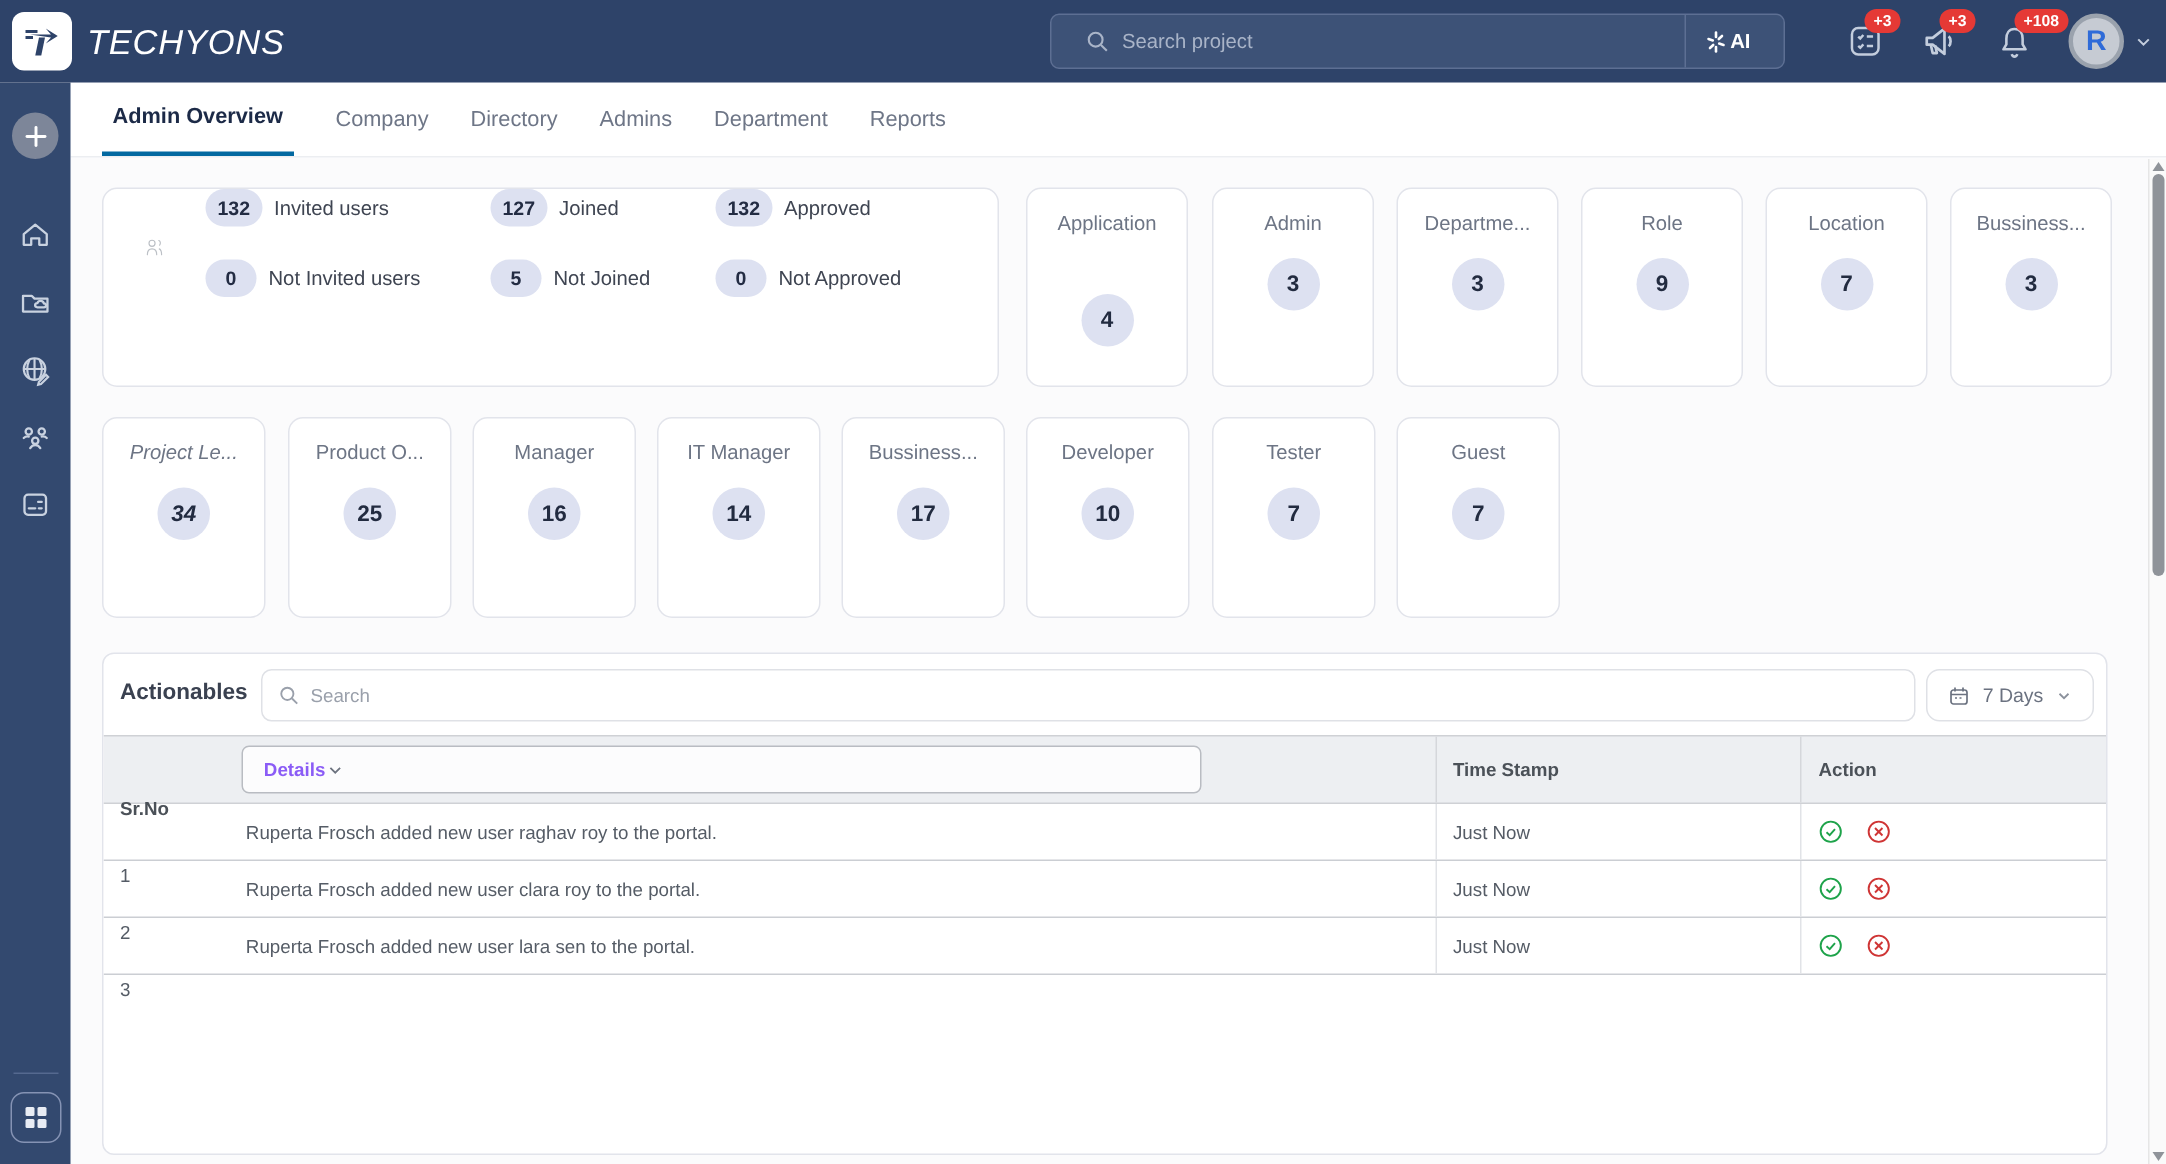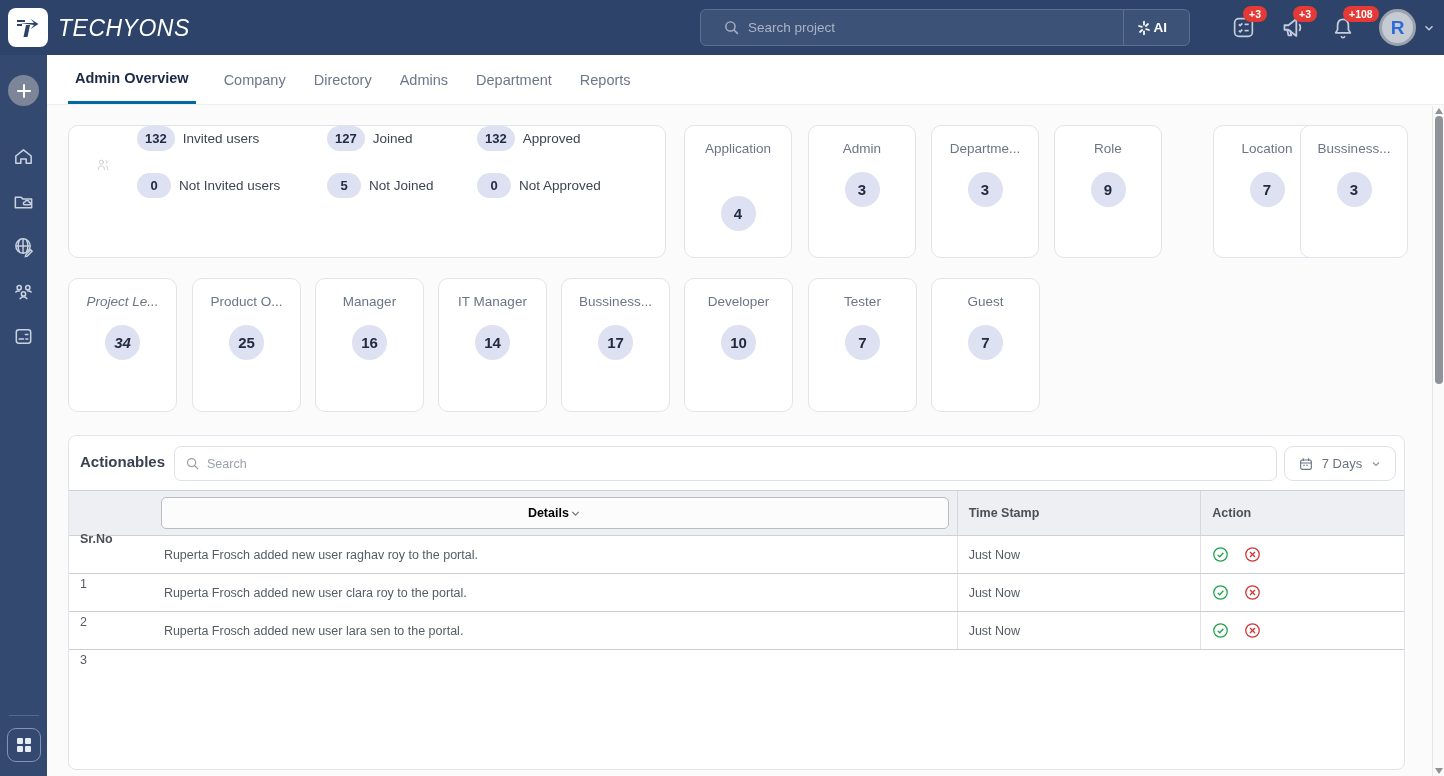--- a/index.html
+++ b/index.html
@@ -77,23 +77,23 @@
                font-size:13px; cursor:pointer; background:#ffffff; }
 
   .thead { display:flex; height:46px; background:#edeff2; border-top:1px solid #cfd1d5; border-bottom:1px solid #cfd1d5; }
   .th { display:flex; align-items:center; padding-left:11px; color:#4b5158; font-size:12.5px; font-weight:bold;
         border-right:1px solid #d5d7db; }
   .th:last-child { border-right:none; }
   .col-sr { width:84px;margin-top:48px; }
   .col-details { width:806px; }
   .col-time { width:244px; }
   .col-action { width:203px; }
-  .details-select { width:788px; height:32px; margin-left:-3px; background:#fcfcfd; border:1px solid #b9bcc2;
-                    border-radius:5px; display:flex; align-items:center; justify-content:center;
-                    padding:0 14px; cursor:pointer; font-weight:bold; color:#000000; }
+  .details-select { width:640px; height:32px; margin-left:-3px; background:#fcfcfd; border:1px solid #b9bcc2;
+                    border-radius:5px; display:flex; align-items:center; justify-content:flex-start;
+                    padding:0 14px; cursor:pointer; font-weight:bold; color:#8b5cf6; }
   .trow { display:flex; height:38px; border-bottom:1px solid #cbced3; background:#ffffff; }
   .td { display:flex; align-items:center; padding-left:11px; color:#555c66; font-size:12.5px;
         border-right:1px solid #e1e3e7; }
   .td:last-child { border-right:none; }
   .action-icons { display:flex; gap:15px; align-items:center; }
   .act-icon { width:17px; height:17px; cursor:pointer; display:flex; }
 
   
   .vscroll { position:absolute; left:1432px; top:106px; width:12px; height:670px; background:#fafafa;
              border-left:1px solid #e6e6e6; z-index:40; }
@@ -286,21 +286,21 @@
   <span class="mc-count">3</span>
 </div>
 <div class="card mini-card" style="left:931px; top:125px;">
   <span class="mc-title">Departme...</span>
   <span class="mc-count">3</span>
 </div>
 <div class="card mini-card" style="left:1054px; top:125px;">
   <span class="mc-title">Role</span>
   <span class="mc-count">9</span>
 </div>
-<div class="card mini-card" style="left:1213px; top:125px;">
+<div class="card mini-card" style="left:1177px; top:125px;">
   <span class="mc-title">Location</span>
   <span class="mc-count">7</span>
 </div>
 <div class="card mini-card" style="left:1300px; top:125px;">
   <span class="mc-title">Bussiness...</span>
   <span class="mc-count">3</span>
 </div>
 
 <div class="card mini-card" style="left:68px; top:278px; width:109px; height:134px;font-style:italic;">
   <span class="mc-title">Project Le...</span>

